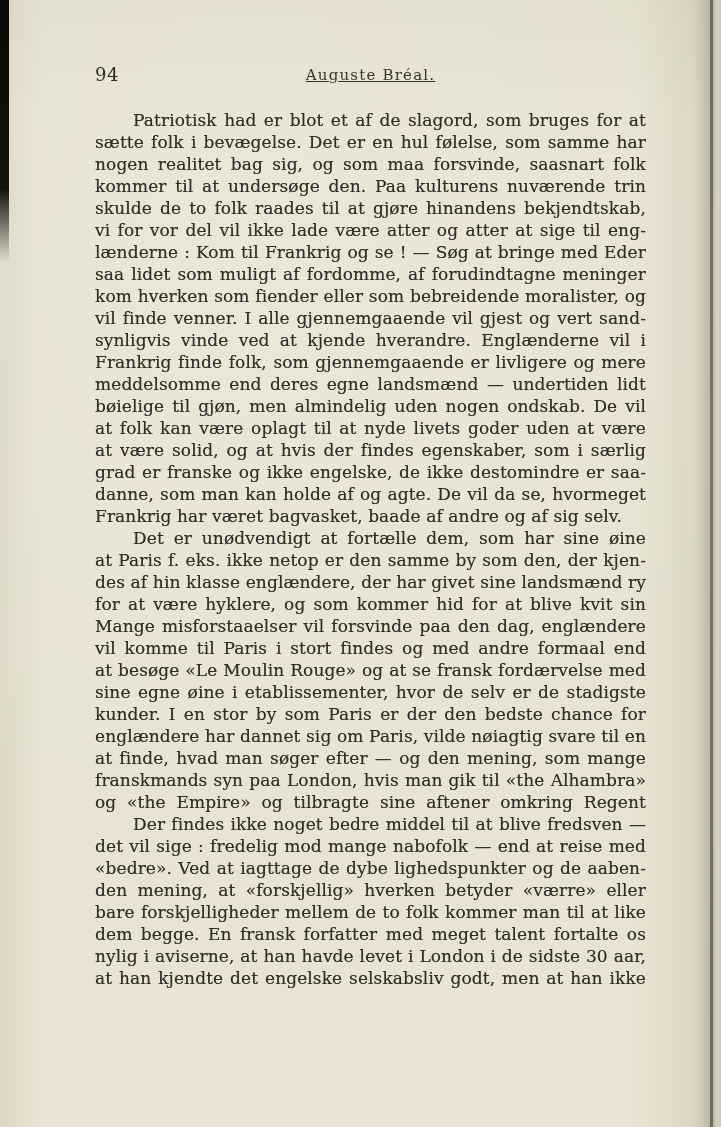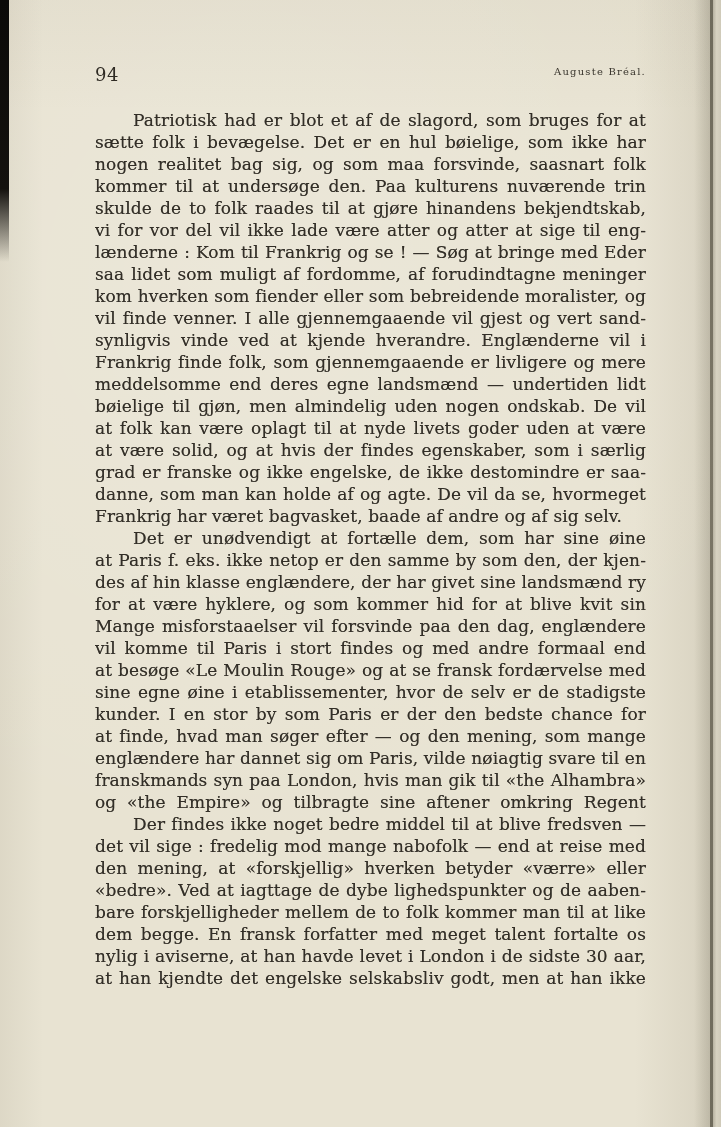--- a/index.html
+++ b/index.html
@@ -53,25 +53,26 @@
   }
   .page-number {
     position: absolute;
     left: 0; top: 0;
     font-size: 18px;
     letter-spacing: 0.5px;
     color: #2f2b24;
   }
   .running-title {
     display: block;
-    text-align: right;
-    font-size: 10px;
+    text-align: center;
+    font-size: 15px;
     letter-spacing: 1.2px;
     padding-top: 2px;
     color: #3a362e;
+    text-decoration: underline;
   }
 
   .text-block {
     position: absolute;
     left: 95px; top: 109px;
     width: 551px;
   }
   .paragraph { margin: 0; padding: 0; }
   .line {
     line-height: 22px;
@@ -94,21 +95,21 @@
   <div class="gutter-band"></div>
 
   <div class="running-head">
     <span class="page-number">94</span>
     <span class="running-title">Auguste Bréal.</span>
   </div>
 
   <div class="text-block">
       <div class="paragraph">
         <div class="line indent">Patriotisk had er blot et af de slagord, som bruges for at</div>
-        <div class="line">sætte folk i bevægelse.  Det er en hul bøielige, som ikke har</div>
+        <div class="line">sætte folk i bevægelse.  Det er en hul følelse, som samme har</div>
         <div class="line">nogen realitet bag sig, og som maa forsvinde, saasnart folk</div>
         <div class="line">kommer til at undersøge den.  Paa kulturens nuværende trin</div>
         <div class="line">skulde de to folk raades til at gjøre hinandens bekjendtskab, og</div>
         <div class="line">vi for vor del vil ikke lade være atter og atter at sige til eng-</div>
         <div class="line">lænderne :  Kom til Frankrig og se ! — Søg at bringe med Eder</div>
         <div class="line">saa lidet som muligt af fordomme, af forudindtagne meninger —</div>
         <div class="line">kom hverken som fiender eller som bebreidende moralister, og I</div>
         <div class="line">vil finde venner.  I alle gjennemgaaende vil gjest og vert sand-</div>
         <div class="line">synligvis vinde ved at kjende hverandre.  Englænderne vil i</div>
         <div class="line">Frankrig finde folk, som gjennemgaaende er livligere og mere</div>
@@ -123,30 +124,30 @@
       <div class="paragraph">
         <div class="line indent">Det er unødvendigt at fortælle dem, som har sine øine aabne,</div>
         <div class="line">at Paris f. eks. ikke netop er den samme by som den, der kjen-</div>
         <div class="line">des af hin klasse englændere, der har givet sine landsmænd ry</div>
         <div class="line">for at være hyklere, og som kommer hid for at blive kvit sin dyd.</div>
         <div class="line">Mange misforstaaelser vil forsvinde paa den dag, englændere</div>
         <div class="line">vil komme til Paris i stort findes og med andre formaal end blot</div>
         <div class="line">at besøge «Le Moulin Rouge» og at se fransk fordærvelse med</div>
         <div class="line">sine egne øine i etablissementer, hvor de selv er de stadigste</div>
         <div class="line">kunder.  I en stor by som Paris er der den bedste chance for</div>
+        <div class="line">englændere har dannet sig om Paris, vilde nøiagtig svare til en</div>
         <div class="line">at finde, hvad man søger efter — og den mening, som mange</div>
-        <div class="line">englændere har dannet sig om Paris, vilde nøiagtig svare til en</div>
         <div class="line">franskmands syn paa London, hvis man gik til «the Alhambra»</div>
         <div class="line">og «the Empire» og tilbragte sine aftener omkring Regent Street.</div>
       </div>
       <div class="paragraph">
         <div class="line indent">Der findes ikke noget bedre middel til at blive fredsven —</div>
         <div class="line">det vil sige :  fredelig mod mange nabofolk — end at reise med</div>
+        <div class="line">«bedre».  Ved at iagttage de dybe lighedspunkter og de aaben-</div>
         <div class="line">den mening, at «forskjellig» hverken betyder «værre» eller</div>
-        <div class="line">«bedre».  Ved at iagttage de dybe lighedspunkter og de aaben-</div>
         <div class="line">bare forskjelligheder mellem de to folk kommer man til at like</div>
         <div class="line">dem begge.  En fransk forfatter med meget talent fortalte os</div>
         <div class="line">nylig i aviserne, at han havde levet i London i de sidste 30 aar,</div>
         <div class="line">at han kjendte det engelske selskabsliv godt, men at han ikke</div>
       </div>
     </div>
 
   <div class="right-shade"></div>
   <div class="right-line"></div>
   <div class="right-edge-sliver"></div>

